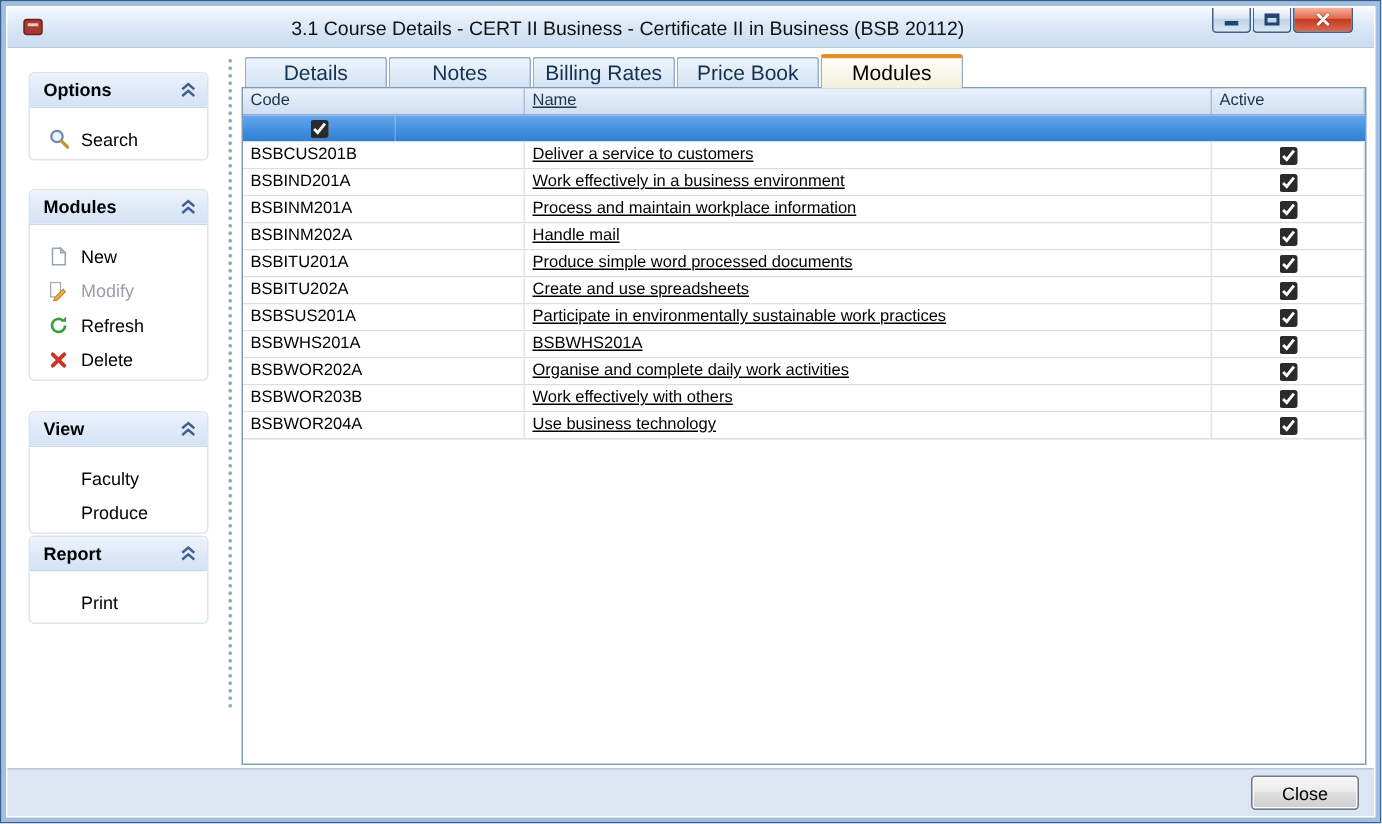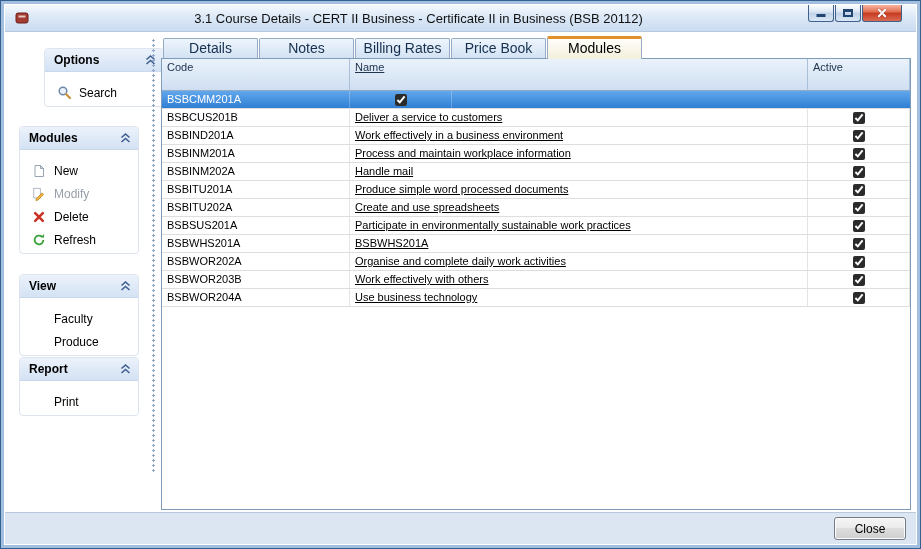--- a/index.html
+++ b/index.html
@@ -32,21 +32,21 @@
            background: #fff; border-radius: 1px; box-shadow: 0 0 1px rgba(70,0,0,.7); }
   .x-bar.a { transform: translate(-50%,-50%) rotate(45deg); }
   .x-bar.b { transform: translate(-50%,-50%) rotate(-45deg); }
 
   
   .content { position: absolute; left: 4px; top: 31px; right: 4px; bottom: 36px; background: #fff; }
 
   
   .sidebar-panel { position: absolute; left: 14px; width: 120px; background: #fff;
                    border: 1px solid #dde4ee; border-radius: 4px; }
-  .p-options { top: 16px; margin-left: 25px; }  .p-modules { top: 94px; }
+  .p-options { top: 16px; }  .p-modules { top: 94px; }
   .p-view { top: 242px; }    .p-report { top: 325px; }
   .panel-header { height: 23px; background: linear-gradient(#ecf2fb, #d3e2f4);
                   border-bottom: 1px solid #c9d8ea; border-radius: 4px 4px 0 0;
                   display: flex; align-items: center; padding: 0 6px 0 9px; cursor: pointer; }
   .panel-title { font-size: 12px; font-weight: bold; color: #000; flex: 1; }
   .panel-items { padding: 5px 0 6px 0; }
   .panel-item { height: 23px; display: flex; align-items: flex-end; padding-left: 12px;
                 font-size: 12px; color: #000; cursor: pointer; white-space: nowrap; }
   .panel-item .icn { width: 16px; margin-right: 6px; display: inline-flex; }
   .panel-item.no-icon { padding-left: 34px; }
@@ -63,21 +63,21 @@
   .tab { width: 95px; height: 20px; line-height: 19px; text-align: center; font-size: 14px;
          color: #16304e; background: linear-gradient(#eef5fd, #d2e2f3);
          border: 1px solid #96abc4; border-bottom: none; border-radius: 2px 2px 0 0;
          margin-right: 1px; cursor: pointer; position: relative; margin-top: 39px; }
   .tab.active { height: 23px; line-height: 19px; color: #000;
          background: linear-gradient(#fffef9, #f3efdc);
          border-top: 3px solid #e0912c; z-index: 2; margin-bottom: -1px; }
 
   .grid { position: absolute; top: 24px; left: 0; right: 0; height: 452px;
           border: 1px solid #7f9db9; background: #fff; overflow: hidden; }
-  .grid-header { display: flex; height: 32px;
+  .grid-header { display: flex; height: 18px;
                  background: linear-gradient(#eaf2fb, #cfdff2);
                  border-bottom: 1px solid #93aac6; }
   .hcell { font-size: 11px; color: #203550; padding: 2px 0 0 5px;
            border-right: 1px solid #aabfd8; cursor: pointer; }
   .col-code { width: 188px; flex: none; }
   .col-name { flex: 1; min-width: 0; text-decoration: underline; }
   .col-active { width: 102px; flex: none; }
   .grid-row { display: flex; height: 18px; border-bottom: 1px solid #dedede; background: #fff; cursor: pointer; }
   .cell { font-size: 11px; color: #000; padding: 2px 0 0 5px;
           border-right: 1px solid #e4e4e4; white-space: nowrap; overflow: hidden; }
@@ -165,34 +165,34 @@
           <span class="icn">
             <svg width="14" height="14" viewBox="0 0 16 16">
               <rect x="2" y="1.5" width="7.5" height="11" fill="#fff" stroke="#a5aeba"></rect>
               <path d="M5 13.2 L11.5 6.7 L13.3 8.5 L6.8 15 L4.4 15.4 Z" fill="#f2b13c" stroke="#b9821f" stroke-width="0.8"></path>
             </svg>
           </span>
           <span>Modify</span>
         </div>
         <div class="panel-item">
           <span class="icn">
-            <svg width="14" height="14" viewBox="0 0 14 14">
-              <path d="M3.2 3.2 L10.8 10.8 M10.8 3.2 L3.2 10.8" stroke="#cc3327" stroke-width="2.6" stroke-linecap="round"></path>
-            </svg>
-          </span>
-          <span>Delete</span>
-        </div>
-        <div class="panel-item">
-          <span class="icn">
             <svg width="14" height="14" viewBox="0 0 16 16">
               <path d="M13 8a5 5 0 1 1-1.6-3.7" fill="none" stroke="#37a037" stroke-width="2"></path>
               <path d="M13.8 1.2 v4 h-4 z" fill="#37a037"></path>
             </svg>
           </span>
           <span>Refresh</span>
+        </div>
+        <div class="panel-item">
+          <span class="icn">
+            <svg width="14" height="14" viewBox="0 0 14 14">
+              <path d="M3.2 3.2 L10.8 10.8 M10.8 3.2 L3.2 10.8" stroke="#cc3327" stroke-width="2.6" stroke-linecap="round"></path>
+            </svg>
+          </span>
+          <span>Delete</span>
         </div>
       </div>
     </div>
 
     <div class="sidebar-panel p-view">
       <div class="panel-header">
         <span class="panel-title">View</span>
         <svg width="13" height="12" viewBox="0 0 13 12">
           <path d="M2.5 5.5 L6.5 2 L10.5 5.5 M2.5 10 L6.5 6.5 L10.5 10" fill="none" stroke="#3f5f8f" stroke-width="1.6"></path>
         </svg>
@@ -233,21 +233,20 @@
       </div>
 
       <div class="grid">
         <div class="grid-header">
           <div class="hcell col-code">Code</div>
           <div class="hcell col-name">Name</div>
           <div class="hcell col-active">Active</div>
         </div>
         <div class="grid-body">
             <div class="grid-row selected">
-              <div class="cell col-code">BSBCMM201A</div>
               <div class="cell col-active">
                 <input type="checkbox" checked="" style="">
               </div>
             </div>
             <div class="grid-row">
               <div class="cell col-code">BSBCUS201B</div>
               <div class="cell col-name">Deliver a service to customers</div>
               <div class="cell col-active">
                 <input type="checkbox" checked="" style="">
               </div>

